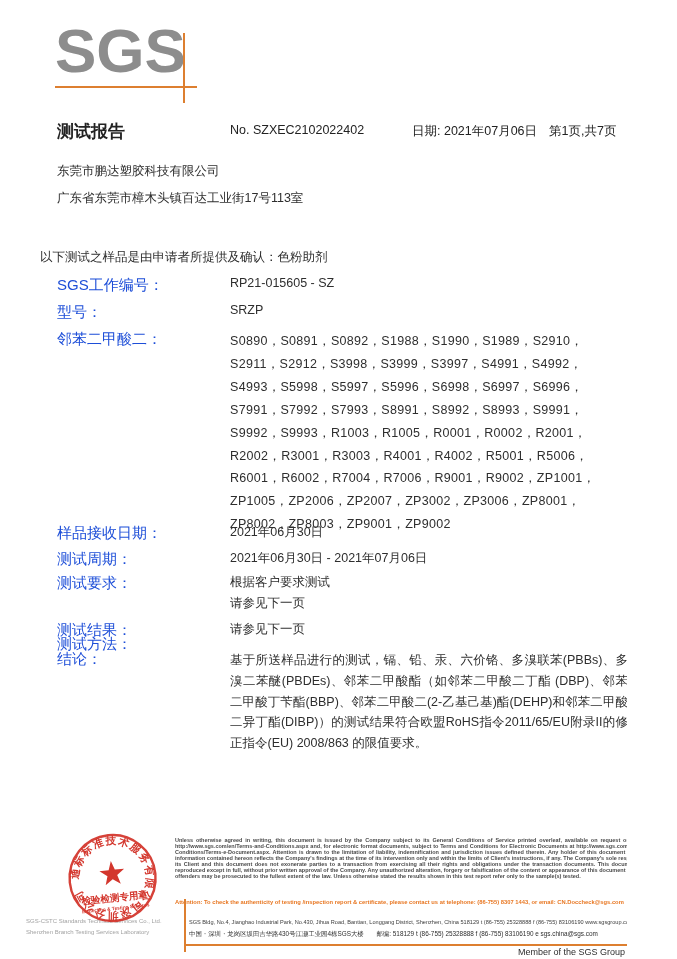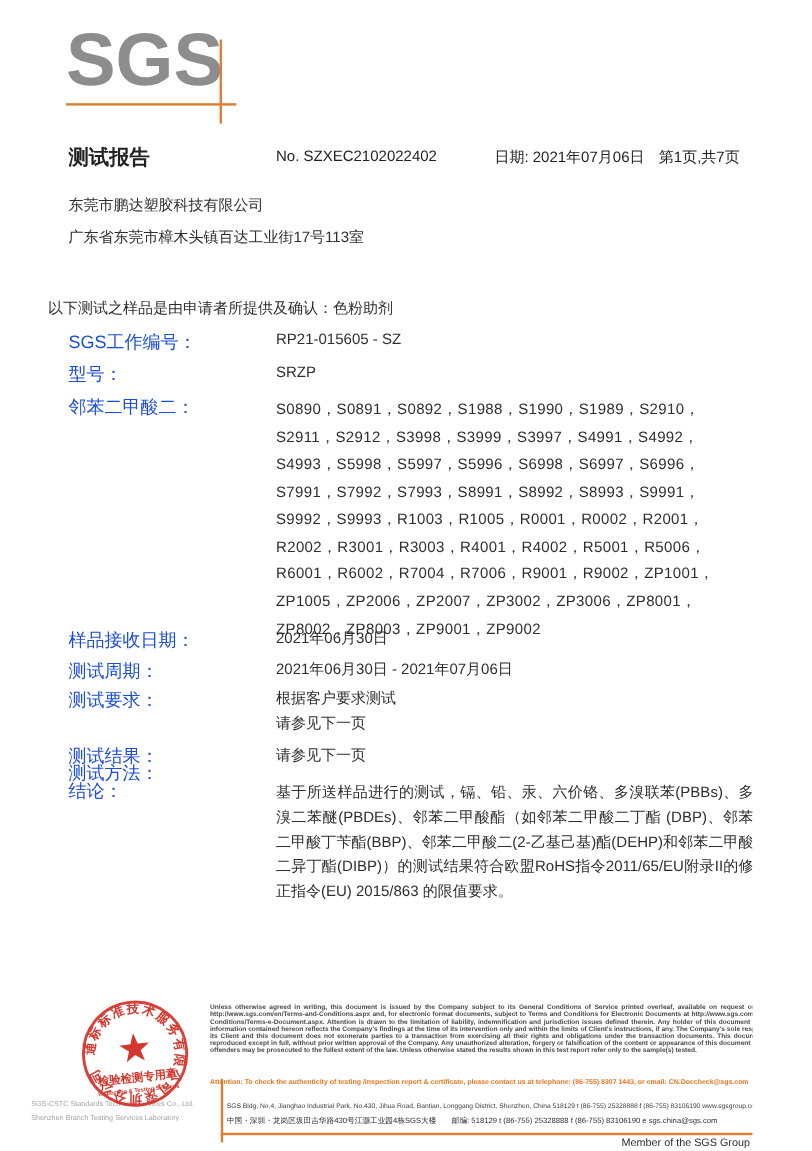--- a/index.html
+++ b/index.html
@@ -87,21 +87,21 @@
   <div class="lbl" style="top:574px;">测试要求：</div>
   <div class="val" style="top:574px;">根据客户要求测试</div>
 
   <div class="lbl" style="top:595px;margin-top:40px;">测试方法：</div>
   <div class="val" style="top:595px;">请参见下一页</div>
 
   <div class="lbl" style="top:621px;">测试结果：</div>
   <div class="val" style="top:621px;">请参见下一页</div>
 
   <div class="lbl" style="top:650px;">结论：</div>
-  <div class="val conclusion" style="top:650px;">基于所送样品进行的测试，镉、铅、汞、六价铬、多溴联苯(PBBs)、多溴二苯醚(PBDEs)、邻苯二甲酸酯（如邻苯二甲酸二丁酯 (DBP)、邻苯二甲酸丁苄酯(BBP)、邻苯二甲酸二(2-乙基己基)酯(DEHP)和邻苯二甲酸二异丁酯(DIBP)）的测试结果符合欧盟RoHS指令2011/65/EU附录II的修正指令(EU) 2015/863 的限值要求。</div>
+  <div class="val conclusion" style="top:650px;">基于所送样品进行的测试，镉、铅、汞、六价铬、多溴联苯(PBBs)、多溴二苯醚(PBDEs)、邻苯二甲酸酯（如邻苯二甲酸二丁酯 (DBP)、邻苯二甲酸丁苄酯(BBP)、邻苯二甲酸二(2-乙基己基)酯(DEHP)和邻苯二甲酸二异丁酯(DIBP)）的测试结果符合欧盟RoHS指令2011/65/EU附录II的修正指令(EU) 2008/863 的限值要求。</div>
 
   <div class="legal">Unless otherwise agreed in writing, this document is issued by the Company subject to its General Conditions of Service printed overleaf, available on request or accessible at http://www.sgs.com/en/Terms-and-Conditions.aspx and, for electronic format documents, subject to Terms and Conditions for Electronic Documents at http://www.sgs.com/en/Terms-and-Conditions/Terms-e-Document.aspx. Attention is drawn to the limitation of liability, indemnification and jurisdiction issues defined therein. Any holder of this document is advised that information contained hereon reflects the Company's findings at the time of its intervention only and within the limits of Client's instructions, if any. The Company's sole responsibility is to its Client and this document does not exonerate parties to a transaction from exercising all their rights and obligations under the transaction documents. This document cannot be reproduced except in full, without prior written approval of the Company. Any unauthorized alteration, forgery or falsification of the content or appearance of this document is unlawful and offenders may be prosecuted to the fullest extent of the law. Unless otherwise stated the results shown in this test report refer only to the sample(s) tested.</div>
   <div class="attention">Attention: To check the authenticity of testing /inspection report &amp; certificate, please contact us at telephone: (86-755) 8307 1443, or email: CN.Doccheck@sgs.com</div>
   <div class="addr-en">SGS Bldg, No.4, Jianghao Industrial Park, No.430, Jihua Road, Bantian, Longgang District, Shenzhen, China 518129    t (86-755) 25328888    f (86-755) 83106190    www.sgsgroup.com.cn</div>
   <div class="addr-cn">中国・深圳・龙岗区坂田吉华路430号江灏工业园4栋SGS大楼　　邮编: 518129    t (86-755) 25328888    f (86-755) 83106190    e sgs.china@sgs.com</div>
   <div class="vline" style="left:184px;top:899px;height:53px;width:1.5px;"></div>
   <div class="hline" style="left:184px;top:944px;width:478px;height:1.5px;"></div>
   <div class="member">Member of the SGS Group (SGS SA)</div>
 
   <div class="caption" style="top:918px;">SGS-CSTC Standards Technical Services Co., Ltd.</div>

